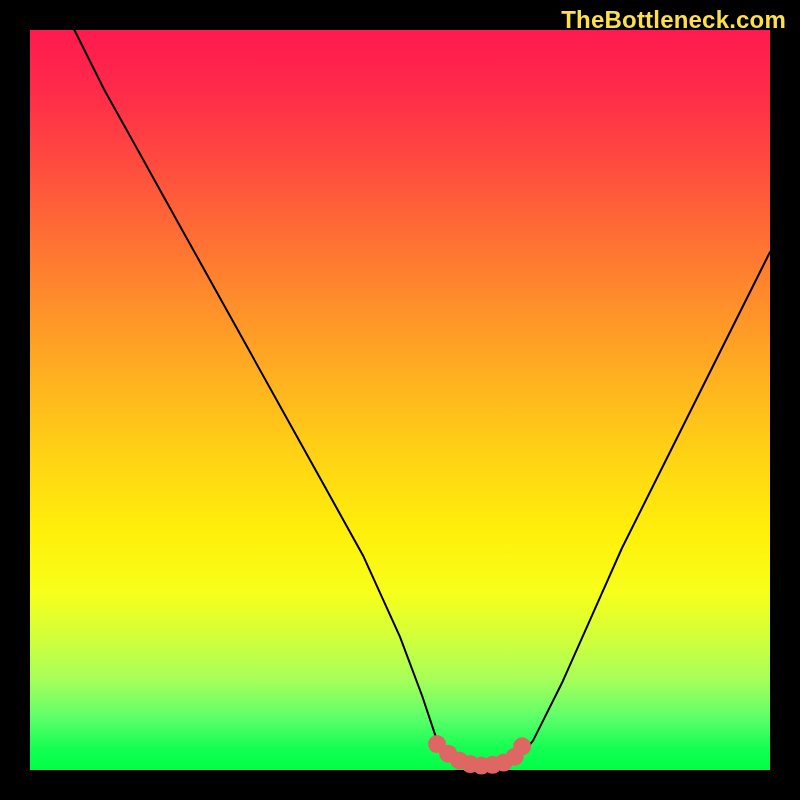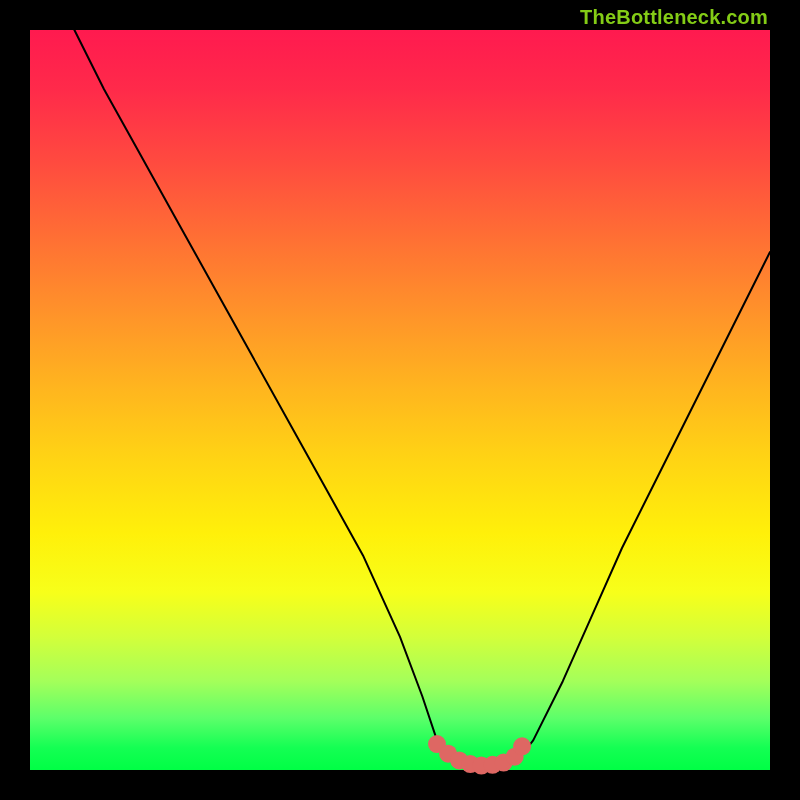--- a/index.html
+++ b/index.html
@@ -37,23 +37,23 @@
       #d3ff3a 82%,
       #a4ff5a 88%,
       #5cff6a 93%,
       #14ff53 97%,
       #00ff45 100%
     );
   }
   .watermark {
     position: absolute;
     top: 6px;
-    right: 32px;
-    color: #84cc16;
-    font-size: 20px;
+    right: 14px;
+    color: #fde047;
+    font-size: 24px;
     font-weight: 600;
     letter-spacing: 0.2px;
     user-select: none;
   }
   svg.curve {
     position: absolute;
     left: 0;
     top: 0;
     width: 740px;
     height: 740px;

